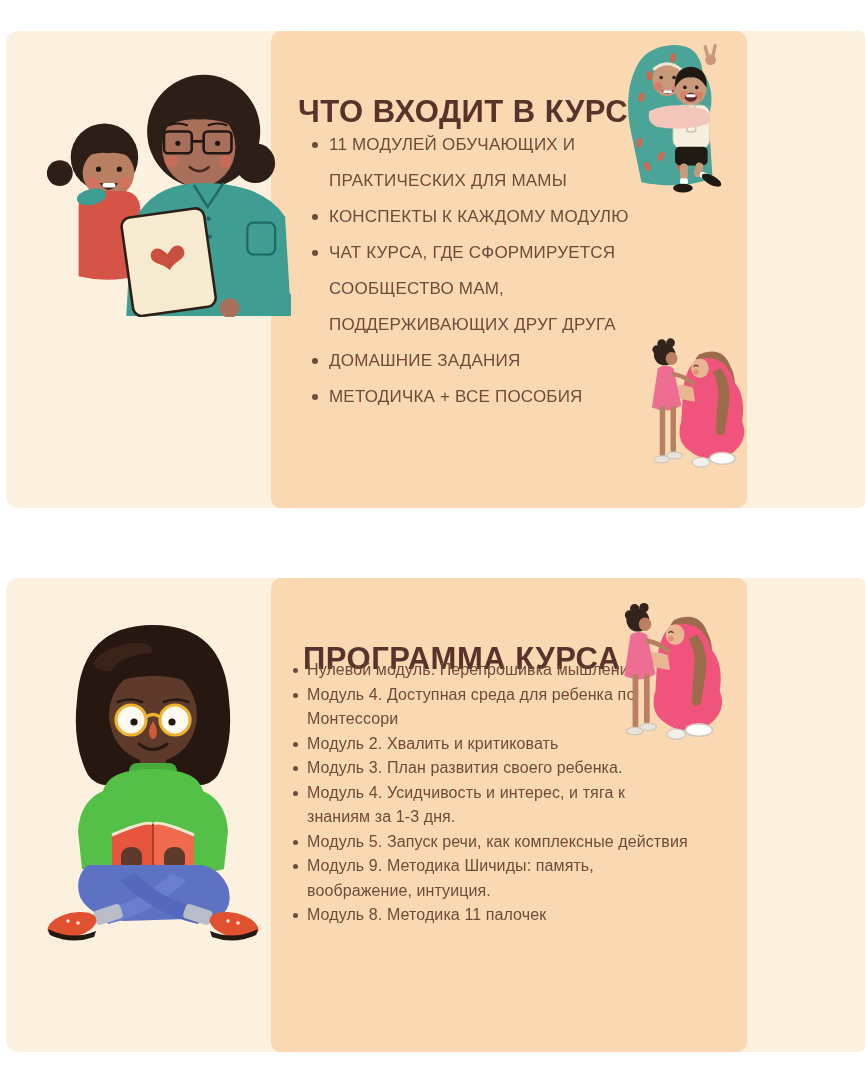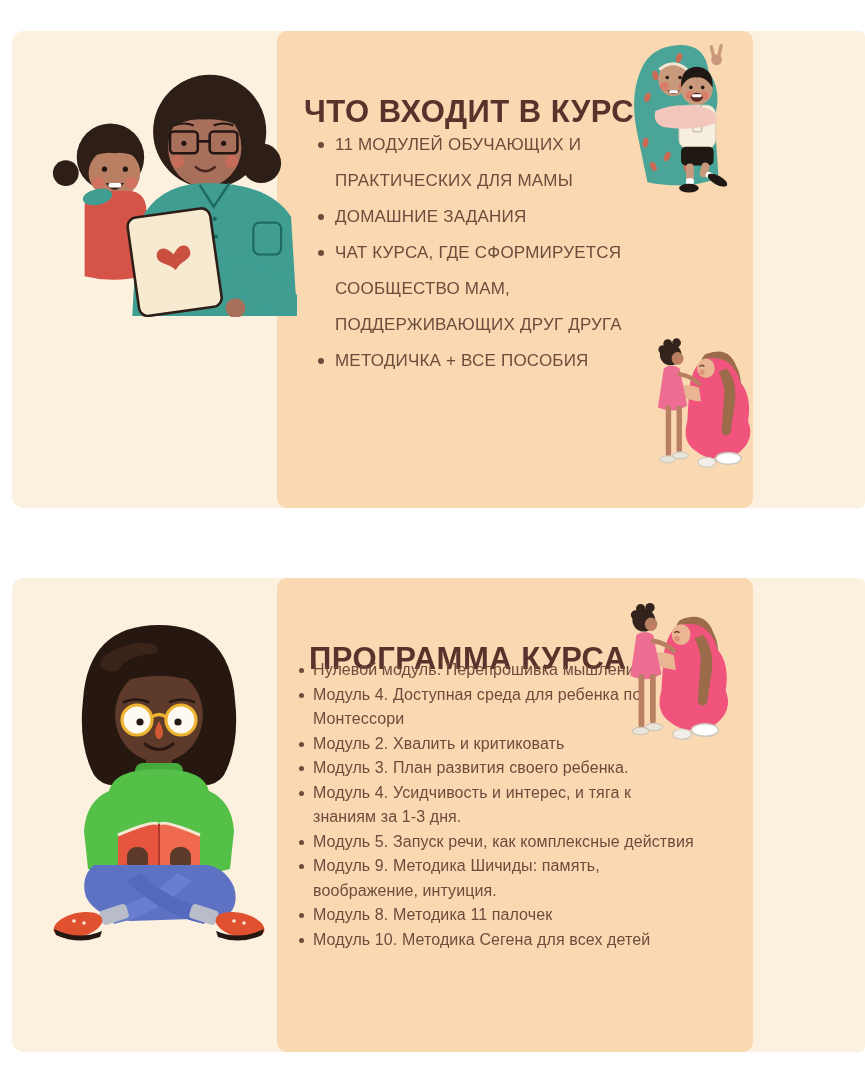--- a/index.html
+++ b/index.html
@@ -3,21 +3,21 @@
 <meta charset="utf-8">
 <style>
   html,body{margin:0;padding:0;}
   body{
     width:865px;height:1067px;background:#ffffff;
     font-family:"Liberation Sans", sans-serif;
     -webkit-font-smoothing:antialiased;
   }
   .page{position:relative;width:865px;height:1067px;background:#ffffff;overflow:hidden;}
   .card{
-    position:absolute;left:12px;right:0;
+    position:absolute;left:6px;right:0;
     background:#fcf1df;border-radius:12px 6px 6px 12px;overflow:hidden;
   }
   #card1{top:31px;height:477px;}
   #card2{top:578px;height:474px;}
   .panel{
     position:absolute;top:0;bottom:0;left:265px;width:476px;
     background:#f9d8b2;border-radius:10px;
   }
   .card-title{
     position:absolute;font-weight:bold;color:#59332b;line-height:1.05;
@@ -89,22 +89,23 @@
 <div class="page">
 
   <section class="card" id="card1">
     <div class="panel"></div>
 
     <h1 class="card-title">ЧТО ВХОДИТ В КУРС</h1>
 
     <ul class="points">
 
     <li>11 МОДУЛЕЙ ОБУЧАЮЩИХ И ПРАКТИЧЕСКИХ ДЛЯ МАМЫ</li>
+        <li>КОНСПЕКТЫ К КАЖДОМУ МОДУЛЮ</li>
+        <li>ЧАТ КУРСА, ГДЕ СФОРМИРУЕТСЯ СООБЩЕСТВО МАМ, ПОДДЕРЖИВАЮЩИХ ДРУГ ДРУГА</li>
         <li>ДОМАШНИЕ ЗАДАНИЯ</li>
-        <li>ЧАТ КУРСА, ГДЕ СФОРМИРУЕТСЯ СООБЩЕСТВО МАМ, ПОДДЕРЖИВАЮЩИХ ДРУГ ДРУГА</li>
         <li>МЕТОДИЧКА + ВСЕ ПОСОБИЯ</li>
       </ul>
 
     <svg class="illu" style="left:27px;top:24px;z-index:2" width="258" height="262" viewBox="0 0 260 262">
 
       <circle cx="27" cy="118" r="13" fill="#2e1e18"></circle>
       <circle cx="72" cy="102" r="34" fill="#2e1e18"></circle>
 
       <ellipse cx="76" cy="118" rx="26" ry="25" fill="#b97f63"></ellipse>
       <path d="M50 104 Q56 88 76 88 Q96 88 102 104 Q88 96 76 98 Q62 96 50 104 Z" fill="#2e1e18"></path>
@@ -220,21 +221,20 @@
     <ul class="points">
 
     <li>Нулевой модуль. Перепрошивка мышления.</li>
         <li>Модуль 4. Доступная среда для ребенка по Монтессори</li>
         <li>Модуль 2. Хвалить и критиковать</li>
         <li>Модуль 3. План развития своего ребенка.</li>
         <li>Модуль 4. Усидчивость и интерес, и тяга к знаниям за 1-3 дня.</li>
         <li>Модуль 5. Запуск речи, как комплексные действия</li>
         <li>Модуль 9. Методика Шичиды: память, воображение, интуиция.</li>
         <li>Модуль 8. Методика 11 палочек</li>
-        <li>Модуль 10. Методика Сегена для всех детей</li>
       </ul>
 
     <svg class="illu" style="left:22px;top:37px" width="250" height="330" viewBox="0 0 250 330">
 
       <path d="M125 10 Q196 10 201 85 Q206 130 190 160 Q182 172 164 170 L86 170 Q68 172 60 160 Q44 130 49 85 Q54 10 125 10 Z" fill="#261711"></path>
       <ellipse cx="95" cy="42" rx="30" ry="12" fill="#4a2e1f" opacity="0.55" transform="rotate(-16 95 42)"></ellipse>
 
       <ellipse cx="125" cy="100" rx="44" ry="47" fill="#5d3a29"></ellipse>
       <path d="M78 72 Q80 40 125 38 Q170 40 172 72 Q150 60 125 61 Q100 60 78 72 Z" fill="#261711"></path>
 

